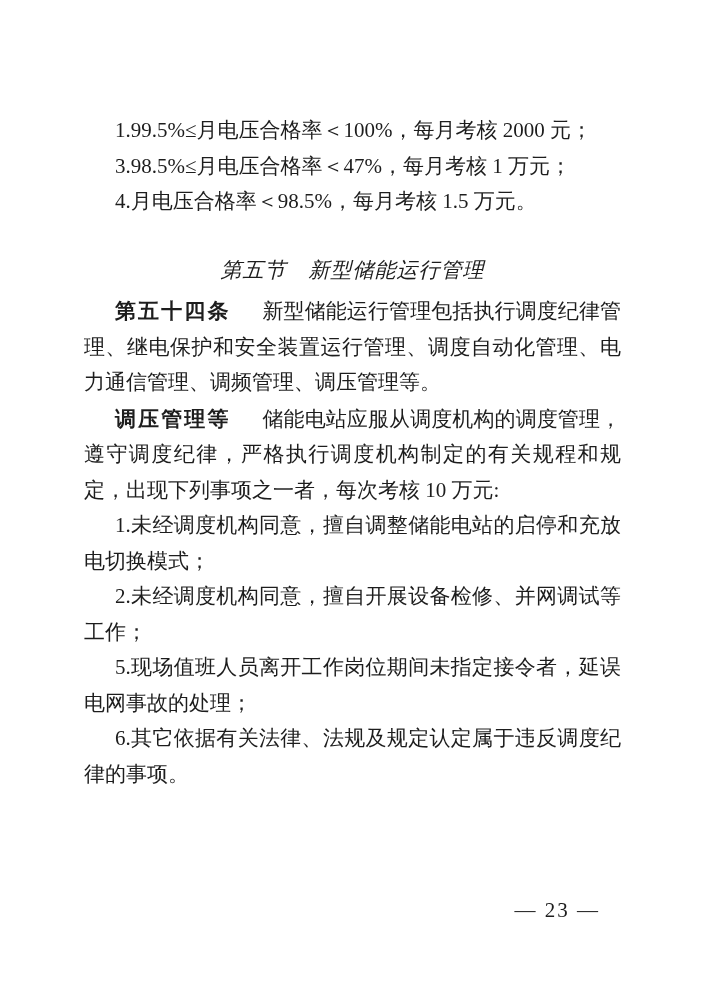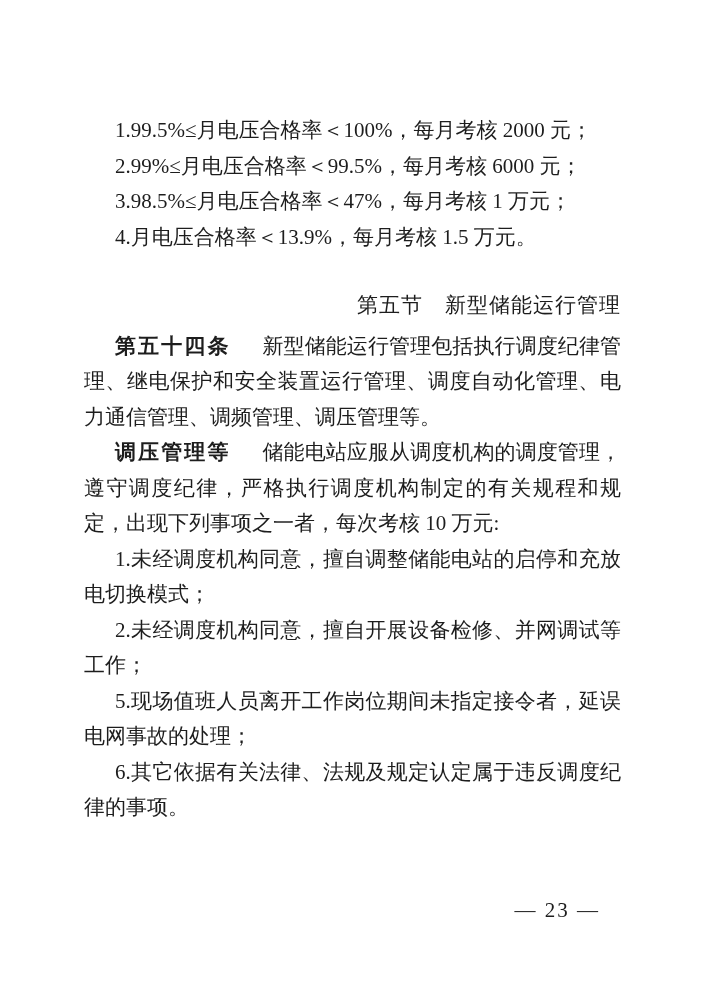--- a/index.html
+++ b/index.html
@@ -25,36 +25,37 @@
     top: 113px;
     width: 537px;
   }
   .para {
     margin: 0;
     text-indent: 31px;
     text-align: justify;
   }
   .section-heading {
     margin: 33px 0 0 0;
-    text-align: right;
+    text-align: center;
     text-indent: 0;
+    font-style: italic;
     letter-spacing: 1px;
     white-space: nowrap;
   }
   .article {
     margin: 0;
     text-indent: 31px;
     text-align: justify;
   }
   .article.first {
     margin-top: 5px;
   }
   .article-num {
     font-weight: bold;
-    font-family: Liberation Serif, serif;
+    font-family: Liberation Sans, sans-serif;
     margin-right: 32px;
     letter-spacing: 2px;
   }
   .footer-page-num {
     position: absolute;
     top: 893px;
     right: 107px;
     font-size: 21px;
     line-height: 35.5px;
     letter-spacing: 2px;
@@ -62,23 +63,22 @@
     text-align: center;
   }
 </style>
 </head>
 <body>
 
 <div class="page">
   <div class="content">
 
     <p class="para">1.99.5%≤月电压合格率＜100%，每月考核 2000 元；</p>
-    <p class="para">2.99%≤月电压合格率＜99.5%，每月考核 6000 元；</p>
     <p class="para">3.98.5%≤月电压合格率＜47%，每月考核 1 万元；</p>
-    <p class="para">4.月电压合格率＜13.9%，每月考核 1.5 万元。</p>
+    <p class="para">4.月电压合格率＜98.5%，每月考核 1.5 万元。</p>
 
     <p class="para section-heading">第五节　新型储能运行管理</p>
 
     <p class="article first"><span class="article-num">第五十四条</span><span>新型储能运行管理包括执行调度纪律管理、继电保护和安全装置运行管理、调度自动化管理、电力通信管理、调频管理、调压管理等。</span></p>
 
     <p class="article"><span class="article-num">调压管理等</span><span>储能电站应服从调度机构的调度管理，遵守调度纪律，严格执行调度机构制定的有关规程和规定，出现下列事项之一者，每次考核 10 万元:</span></p>
 
     <p class="para">1.未经调度机构同意，擅自调整储能电站的启停和充放电切换模式；</p>
     <p class="para">2.未经调度机构同意，擅自开展设备检修、并网调试等工作；</p>
     <p class="para">5.现场值班人员离开工作岗位期间未指定接令者，延误电网事故的处理；</p>

